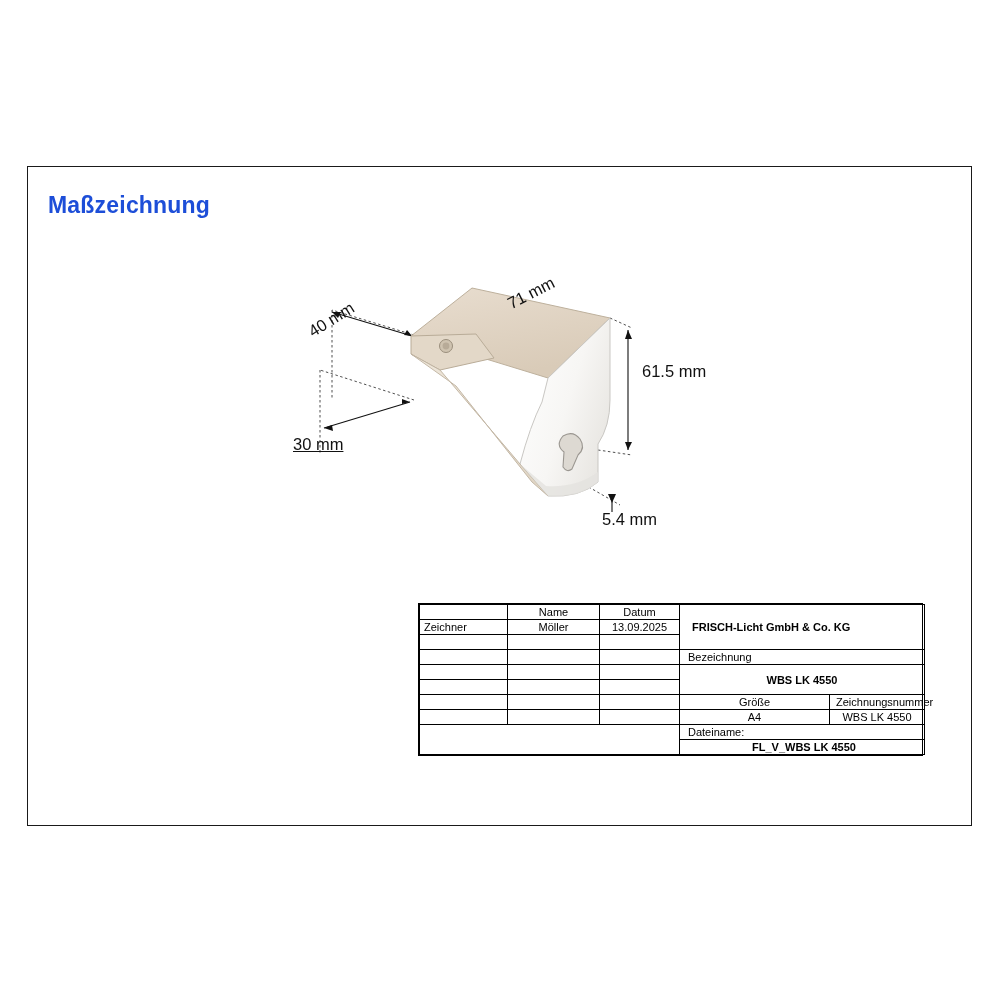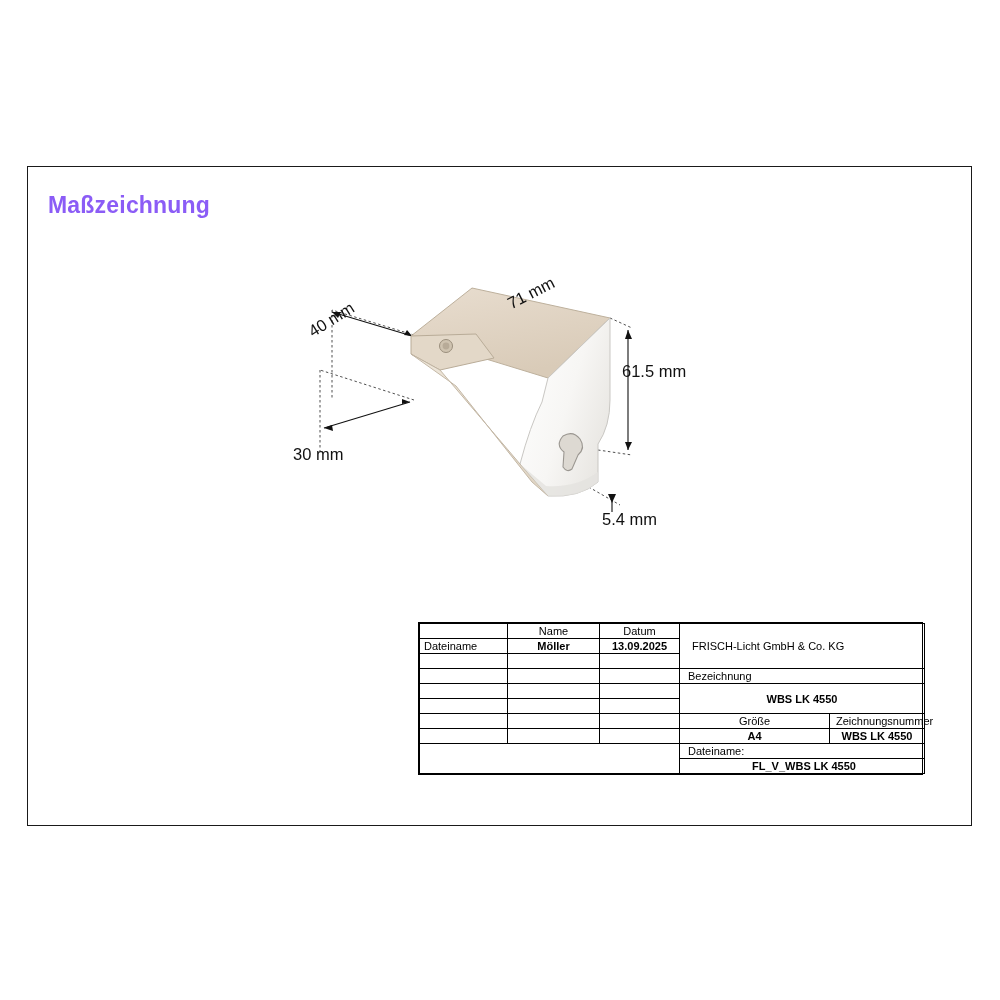--- a/index.html
+++ b/index.html
@@ -33,21 +33,21 @@
     box-sizing: border-box;
     background: #ffffff;
   }
   #page-title {
     position: absolute;
     left: 48px;
     top: 192px;
     font-size: 23px;
     font-weight: bold;
     letter-spacing: 0.2px;
-    color: #8b5cf6;
+    color: #1d4ed8;
   }
   
   #brand {
     position: absolute;
     right: 35px;
     top: 172px;
     text-align: right;
     width: 320px;
   }
   #brand .brand-main {
@@ -90,21 +90,21 @@
     color: #111;
     white-space: nowrap;
   }
   .dim.rot-n32 { transform: rotate(-32deg); transform-origin: left bottom; }
   .dim.rot-n27 { transform: rotate(-27deg); transform-origin: left bottom; }
 
   
   #titleblock {
     position: absolute;
     left: 418px;
-    top: 622px;
+    top: 603px;
     width: 505px;
     border: 1px solid #000;
     box-sizing: border-box;
     background: #fff;
     font-size: 11px;
   }
   #titleblock table {
     border-collapse: collapse;
     width: 100%;
     table-layout: fixed;
@@ -112,25 +112,25 @@
   #titleblock td {
     border: 1px solid #000;
     padding: 0 4px;
     height: 14px;
     vertical-align: middle;
     font-size: 11px;
   }
   .c-label { width: 88px; }
   .c-name  { width: 92px; text-align: center; }
   .c-date  { width: 80px; text-align: center; }
-  .bold { font-weight: bold; }
+  .bold { font-weight: normal; }
   .center { text-align: center; }
   .company {
     font-size: 16px;
-    font-weight: normal;
+    font-weight: bold;
     padding-left: 12px !important;
   }
   .bez-label { font-size: 11px; padding-left: 8px !important; }
   .bez-value {
     font-size: 14.5px;
     font-weight: bold;
     text-align: center;
   }
   .small-head { font-size: 10.5px; text-align: center; }
   .small-head-l { font-size: 10.5px; text-align: center; padding-left: 6px !important; }
@@ -220,43 +220,43 @@
 
       <path d="M131,104 L160,120 L240,214 L268,246 L252,232 L176,136 Z" fill="url(#gSide)" stroke="#c0b4a2" stroke-width="1" opacity="0.95"></path>
 
       <path d="M283,186 q10,-6 17,3 q6,9 -2,16 l-6,14 q-5,4 -9,-2 l1,-15 q-9,-7 -1,-16 Z" fill="#ddd9d2" stroke="#9b9791" stroke-width="1.1"></path>
 
       <path d="M240,214 L268,246 Q300,248 318,232 L318,222 Q296,238 266,236 Z" fill="#e4e2de" opacity="0.8" stroke="none"></path>
     </svg>
 
     <div class="dim rot-n27" style="left:233px; top:44px;">71 mm</div>
     <div class="dim rot-n32" style="left:35px; top:72px;">40 mm</div>
-    <div class="dim" style="left:13px; top:195px;">30 mm</div>
-    <div class="dim" style="left:342px; top:112px;">61.5 mm</div>
+    <div class="dim" style="left:13px; top:185px;text-decoration:underline;">30 mm</div>
+    <div class="dim" style="left:362px; top:112px;">61.5 mm</div>
     <div class="dim" style="left:322px; top:260px;">5.4 mm</div>
   </div>
 
   <div id="titleblock">
     <table>
       <colgroup>
         <col class="c-label">
           <col class="c-name">
           <col class="c-date">
         <col style="width:150px">
           <col style="width:95px">
       </colgroup>
       <tbody>
         <tr>
           <td></td>
           <td class="center">Name</td>
           <td class="center">Datum</td>
           <td rowspan="3" colspan="2" class="company">FRISCH-Licht GmbH &amp; Co. KG</td>
         </tr>
         <tr>
-          <td>Dateiname</td>
+          <td>Zeichner</td>
           <td class="center bold">Möller</td>
           <td class="center bold">13.09.2025</td>
         </tr>
         <tr>
           <td></td>
           <td></td>
           <td></td>
         </tr>
         <tr>
           <td></td>

